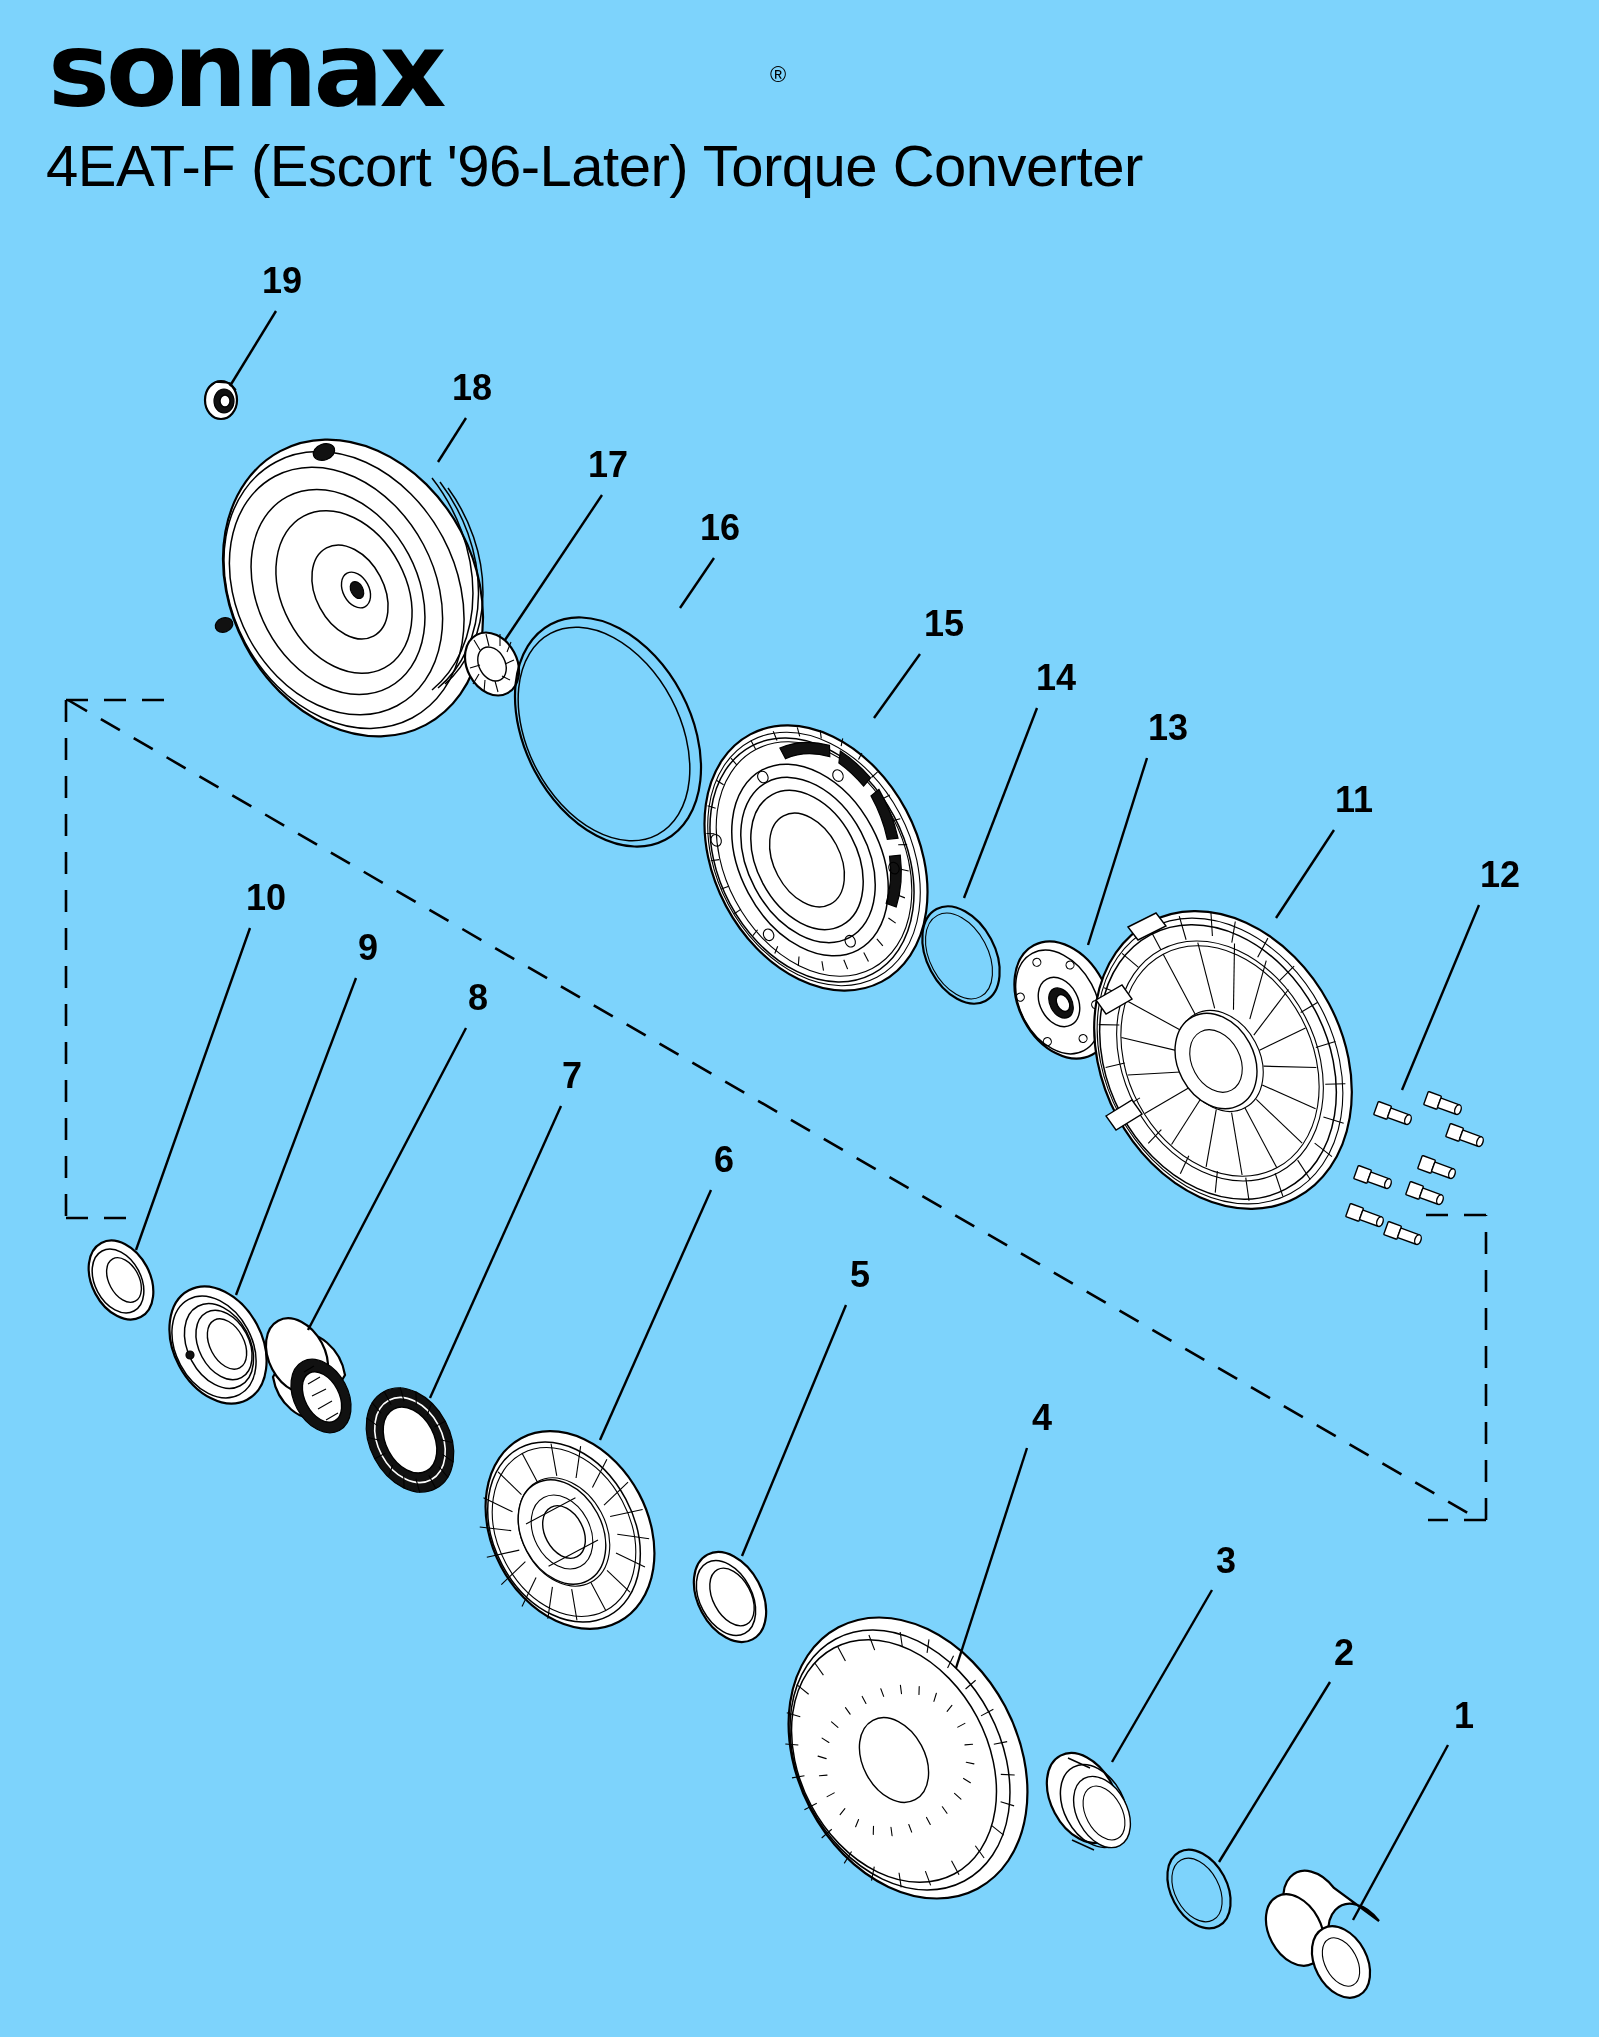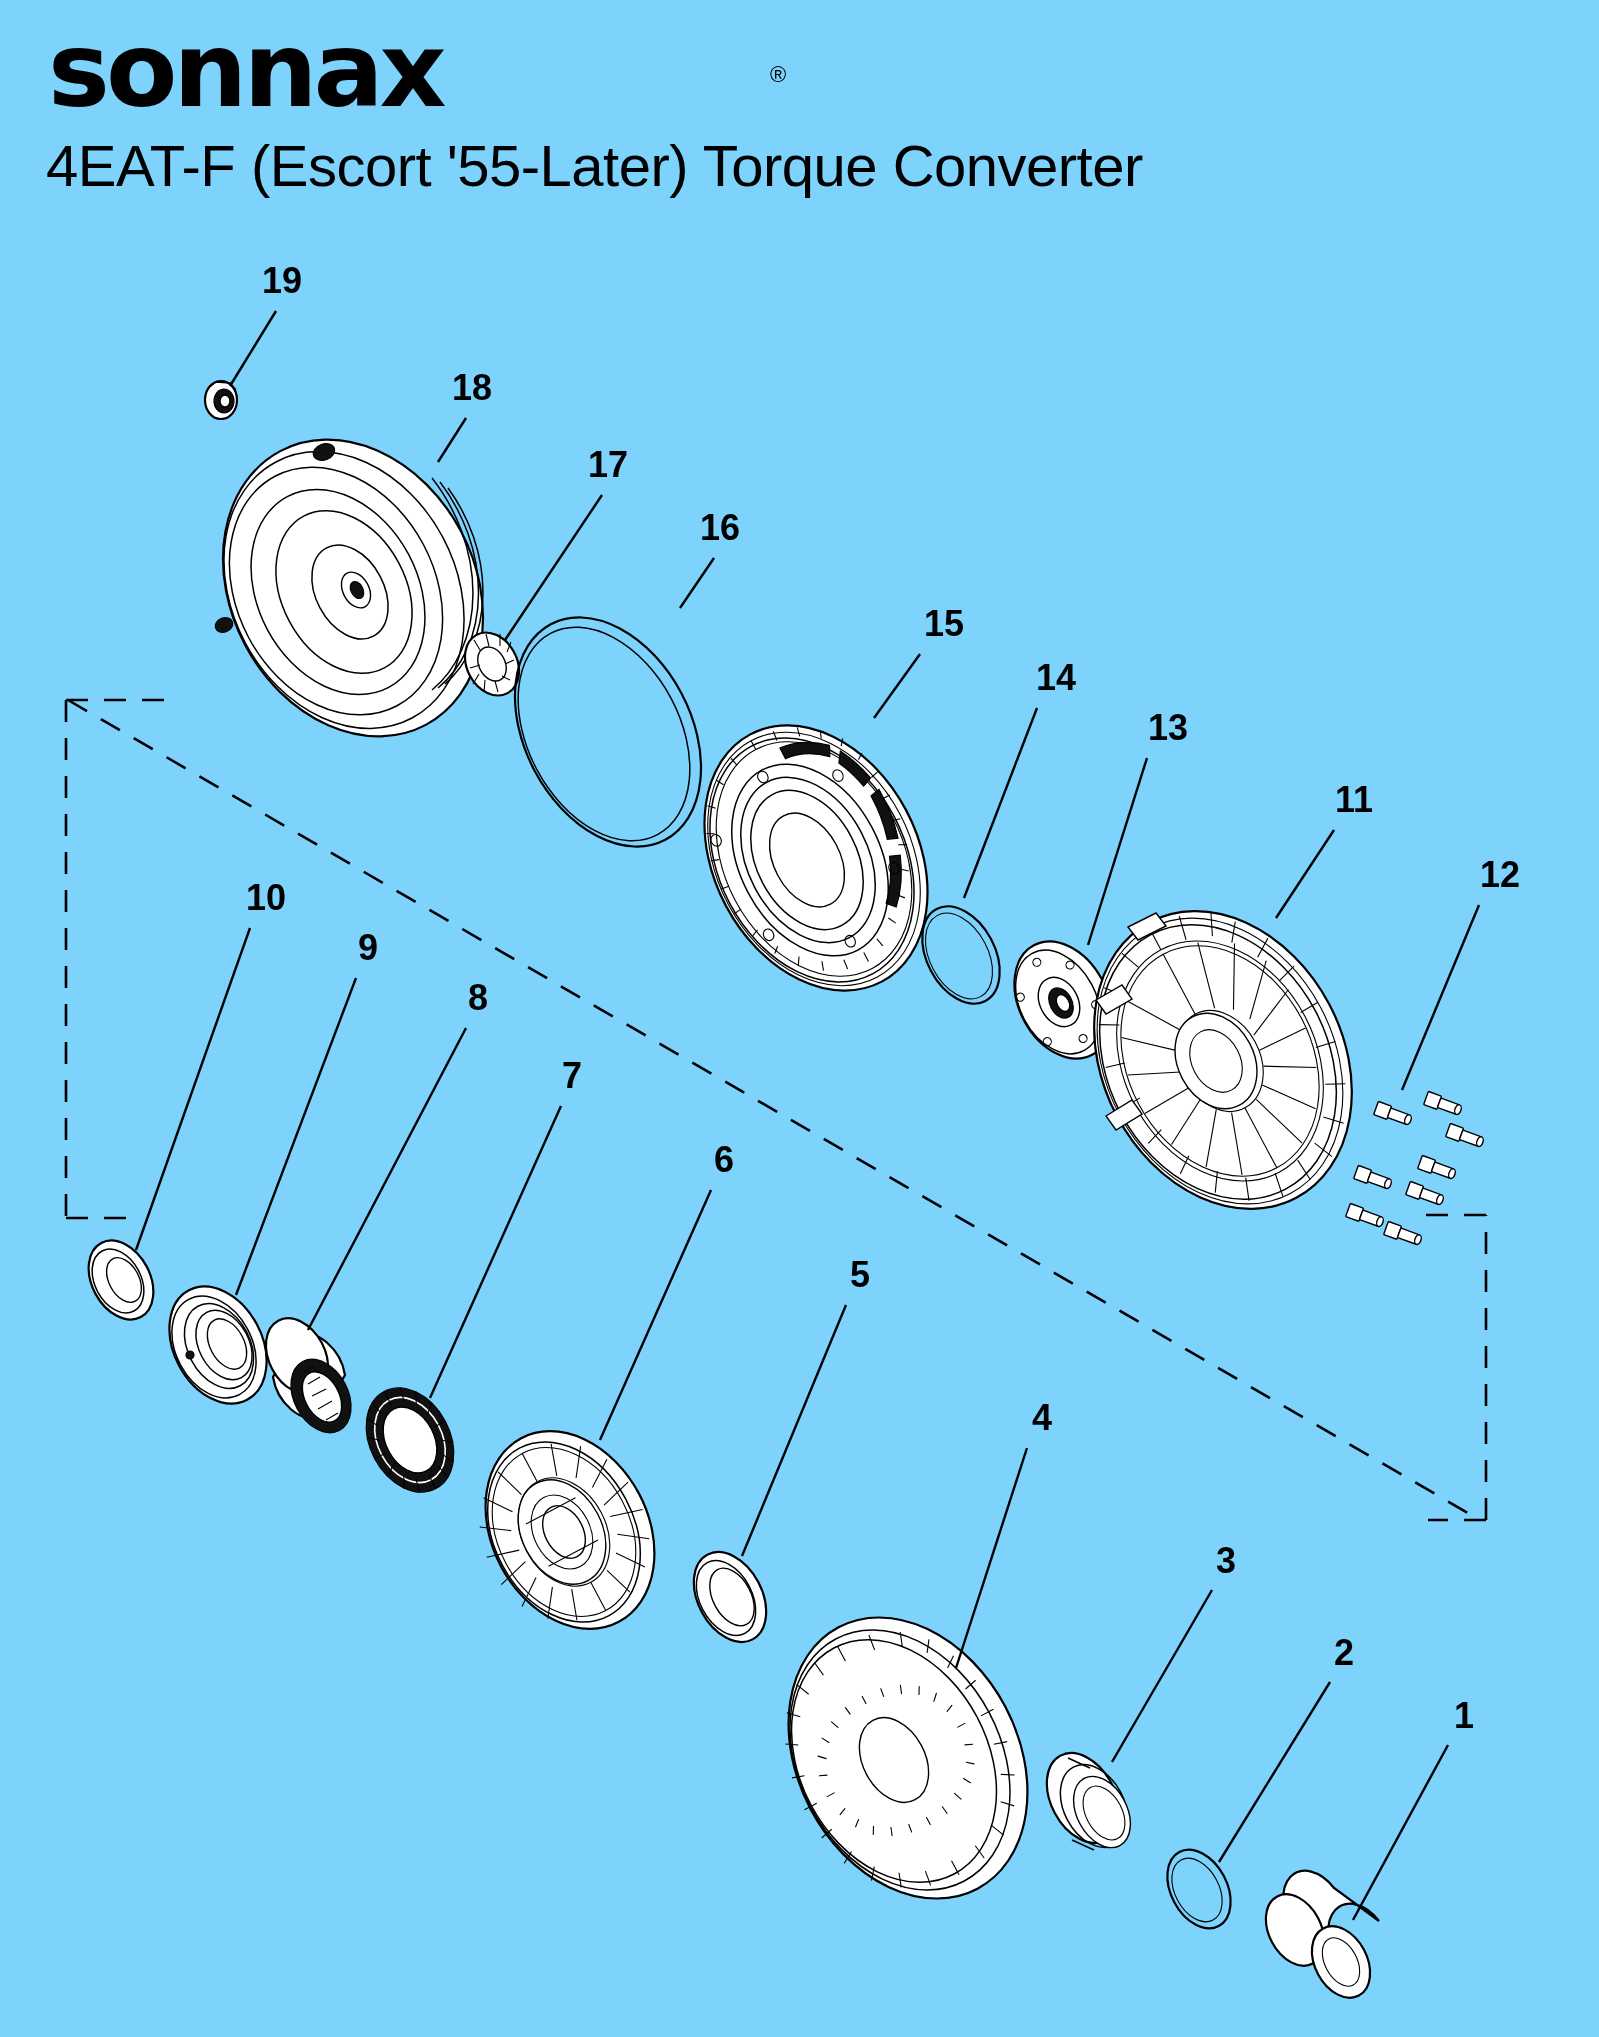--- a/index.html
+++ b/index.html
@@ -112,21 +112,21 @@
   }
 </style>
 </head>
 <body>
 
 <div id="page">
 
   <div id="header">
     <div id="brand-logo">sonnax</div>
     <div id="brand-reg">®</div>
-    <div id="doc-title">4EAT-F (Escort '55-Later) Torque Converter</div>
+    <div id="doc-title">4EAT-F (Escort '96-Later) Torque Converter</div>
   </div>
 
   <div id="drawing">
     <svg width="1599" height="2037" viewBox="0 0 1599 2037" xmlns="http://www.w3.org/2000/svg">
 
       <defs>
 
         <clipPath id="clipTurbine">
           <ellipse cx="1215" cy="1055" rx="118" ry="150" transform="rotate(-28 1215 1055)"></ellipse>
         </clipPath>

